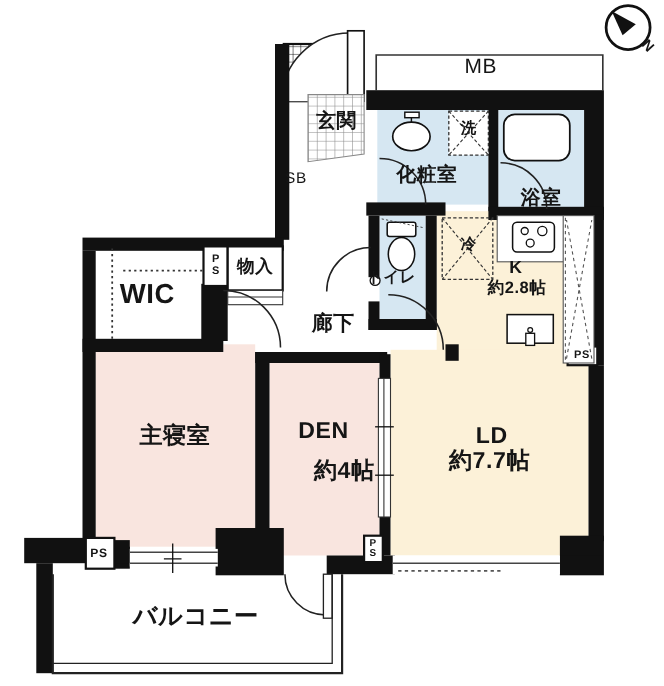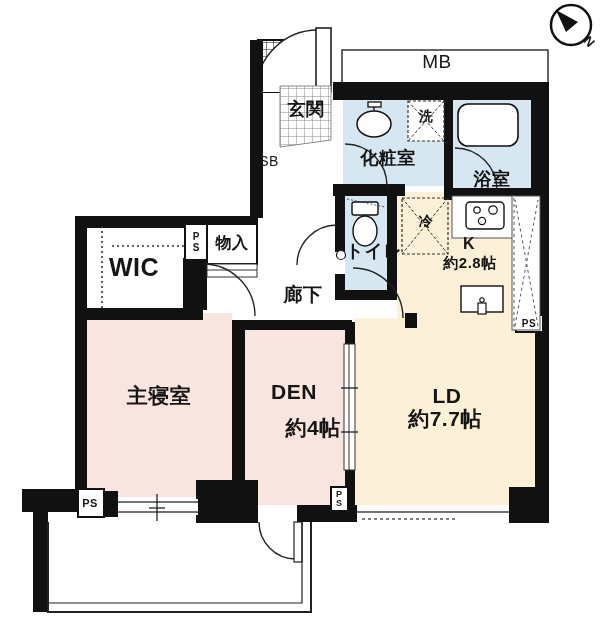--- a/index.html
+++ b/index.html
@@ -213,30 +213,31 @@
   </g>
 </svg>
 
 <div class="lbl rot-n" style="left:589px;top:42px;font-size:13px;">N</div>
 <div class="lbl" style="left:437px;top:62px;font-size:19px;font-weight:500;">MB</div>
 <div class="lbl" style="left:306px;top:110px;font-size:18px;">玄関</div>
 <div class="lbl" style="left:269px;top:162px;font-size:14px;font-weight:500;">SB</div>
 <div class="lbl" style="left:388px;top:159px;font-size:18px;text-align:right;">化粧室</div>
 <div class="lbl" style="left:426px;top:117px;font-size:14px;">洗</div>
 <div class="lbl" style="left:492px;top:159px;font-size:18px;margin-top:21px;">浴室</div>
-<div class="lbl" style="left:374px;top:252px;font-size:18px;">トイレ</div>
+<div class="lbl" style="left:356px;top:252px;font-size:14px;">トイレ</div>
 <div class="lbl" style="left:426px;top:222px;font-size:14px;">冷</div>
 <div class="lbl" style="left:469px;top:244px;font-size:16px;">K</div>
 <div class="lbl" style="left:470px;top:263px;font-size:15px;">約2.8帖</div>
 <div class="lbl" style="left:303px;top:295px;font-size:19px;">廊下</div>
 <div class="lbl" style="left:134px;top:268px;font-size:25px;font-weight:600;">WIC</div>
 <div class="lbl stack" style="left:196px;top:242px;font-size:10px;">PS</div>
 <div class="lbl" style="left:232px;top:243px;font-size:16px;">物入</div>
 <div class="lbl" style="left:159px;top:396px;font-size:21px;">主寝室</div>
 <div class="lbl" style="left:294px;top:392px;font-size:21px;">DEN</div>
 <div class="lbl" style="left:293px;top:428px;font-size:21px;margin-left:20px;">約4帖</div>
 <div class="lbl" style="left:447px;top:396px;font-size:21px;">LD</div>
 <div class="lbl" style="left:445px;top:419px;font-size:21px;text-align:right;">約7.7帖</div>
 <div class="lbl" style="left:90px;top:503px;font-size:11px;">PS</div>
 <div class="lbl stack" style="left:339px;top:499px;font-size:9px;">PS</div>
 <div class="lbl" style="left:529px;top:323px;font-size:10px;">PS</div>
+<div class="lbl" style="left:178px;top:560px;font-size:22px;">バルコニー</div>
 
 </div>
 
 </body></html>

